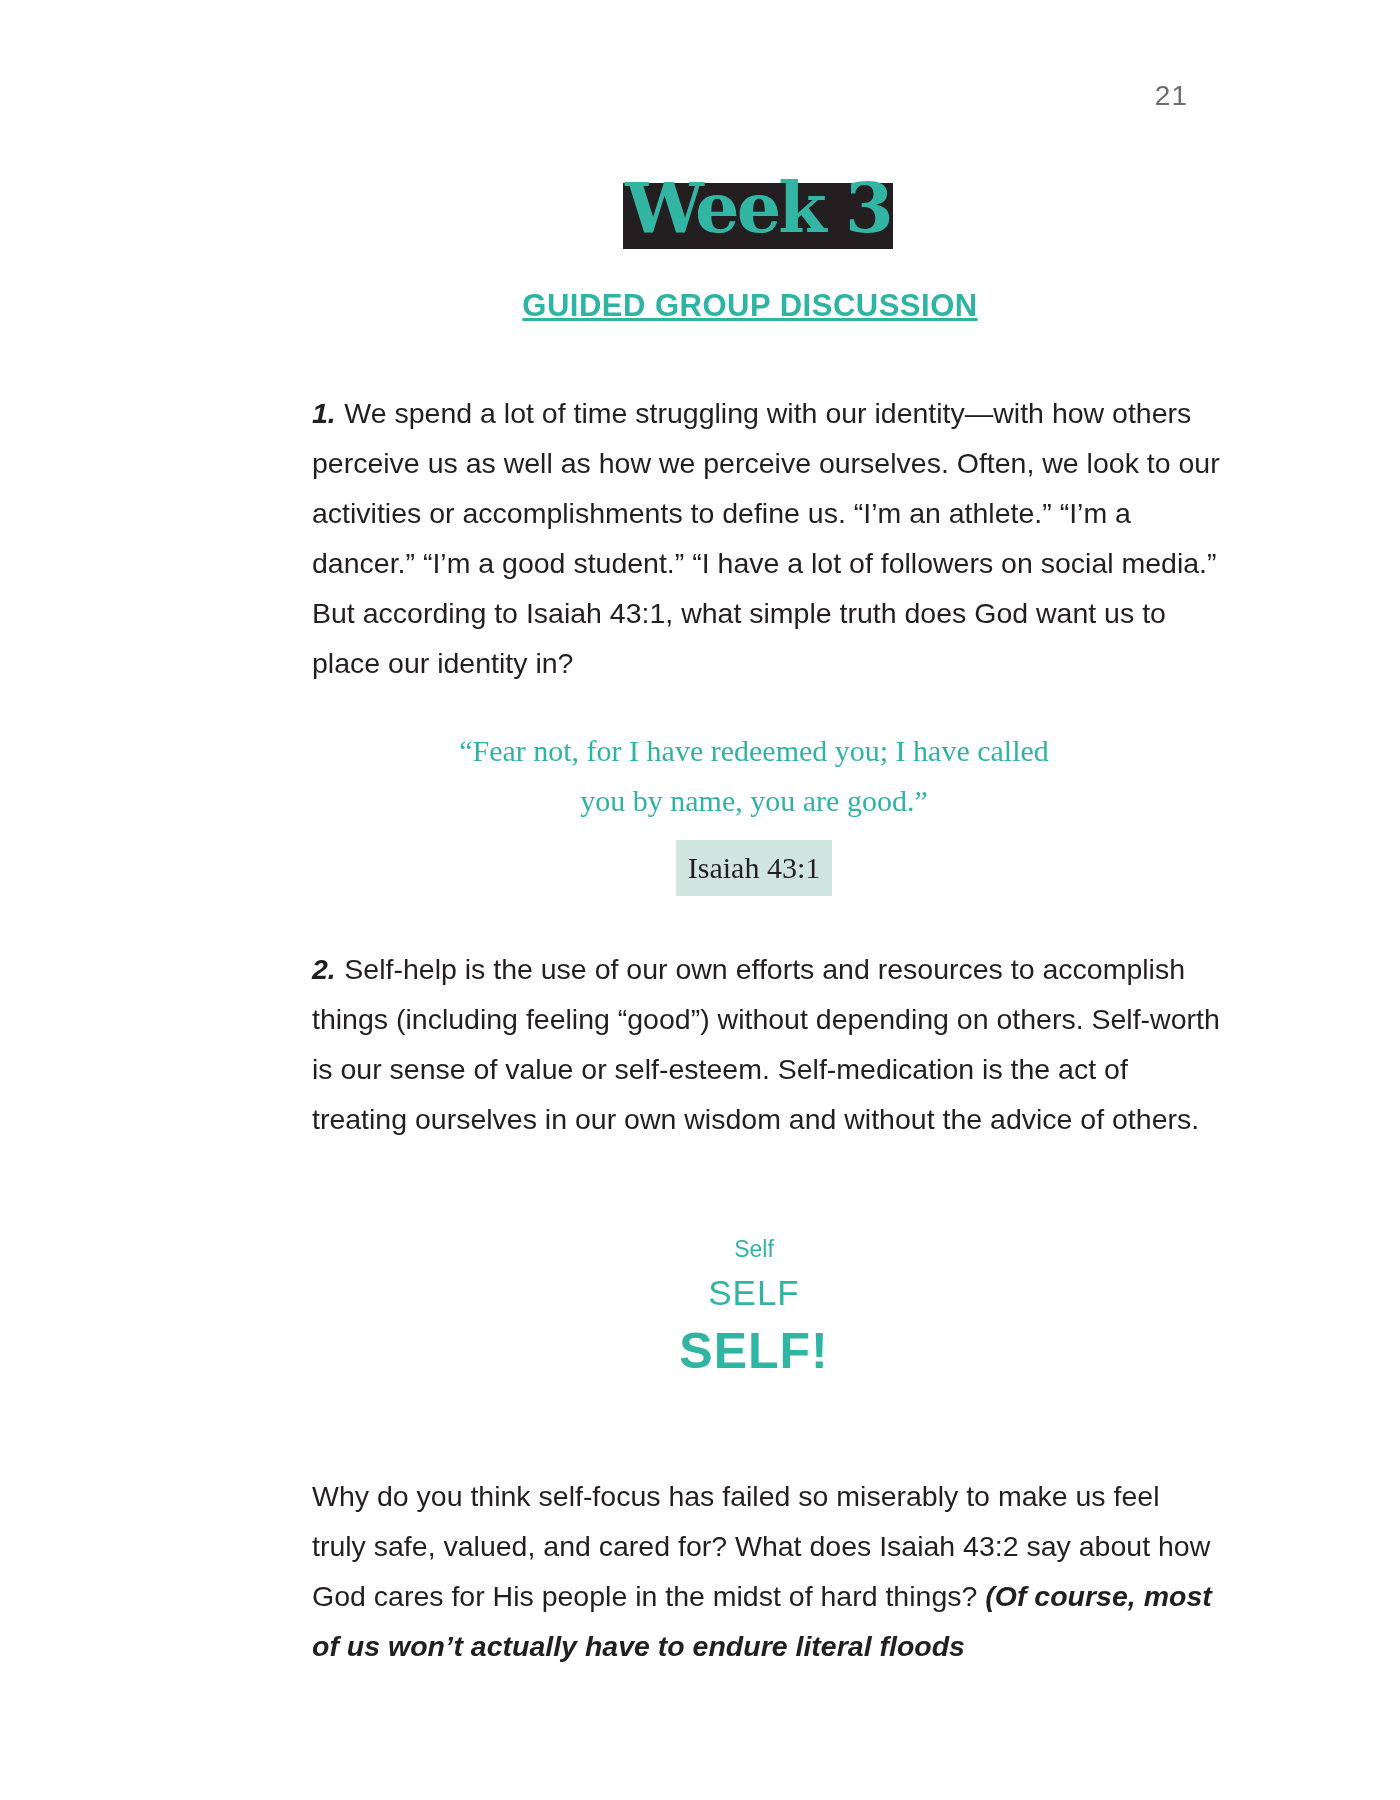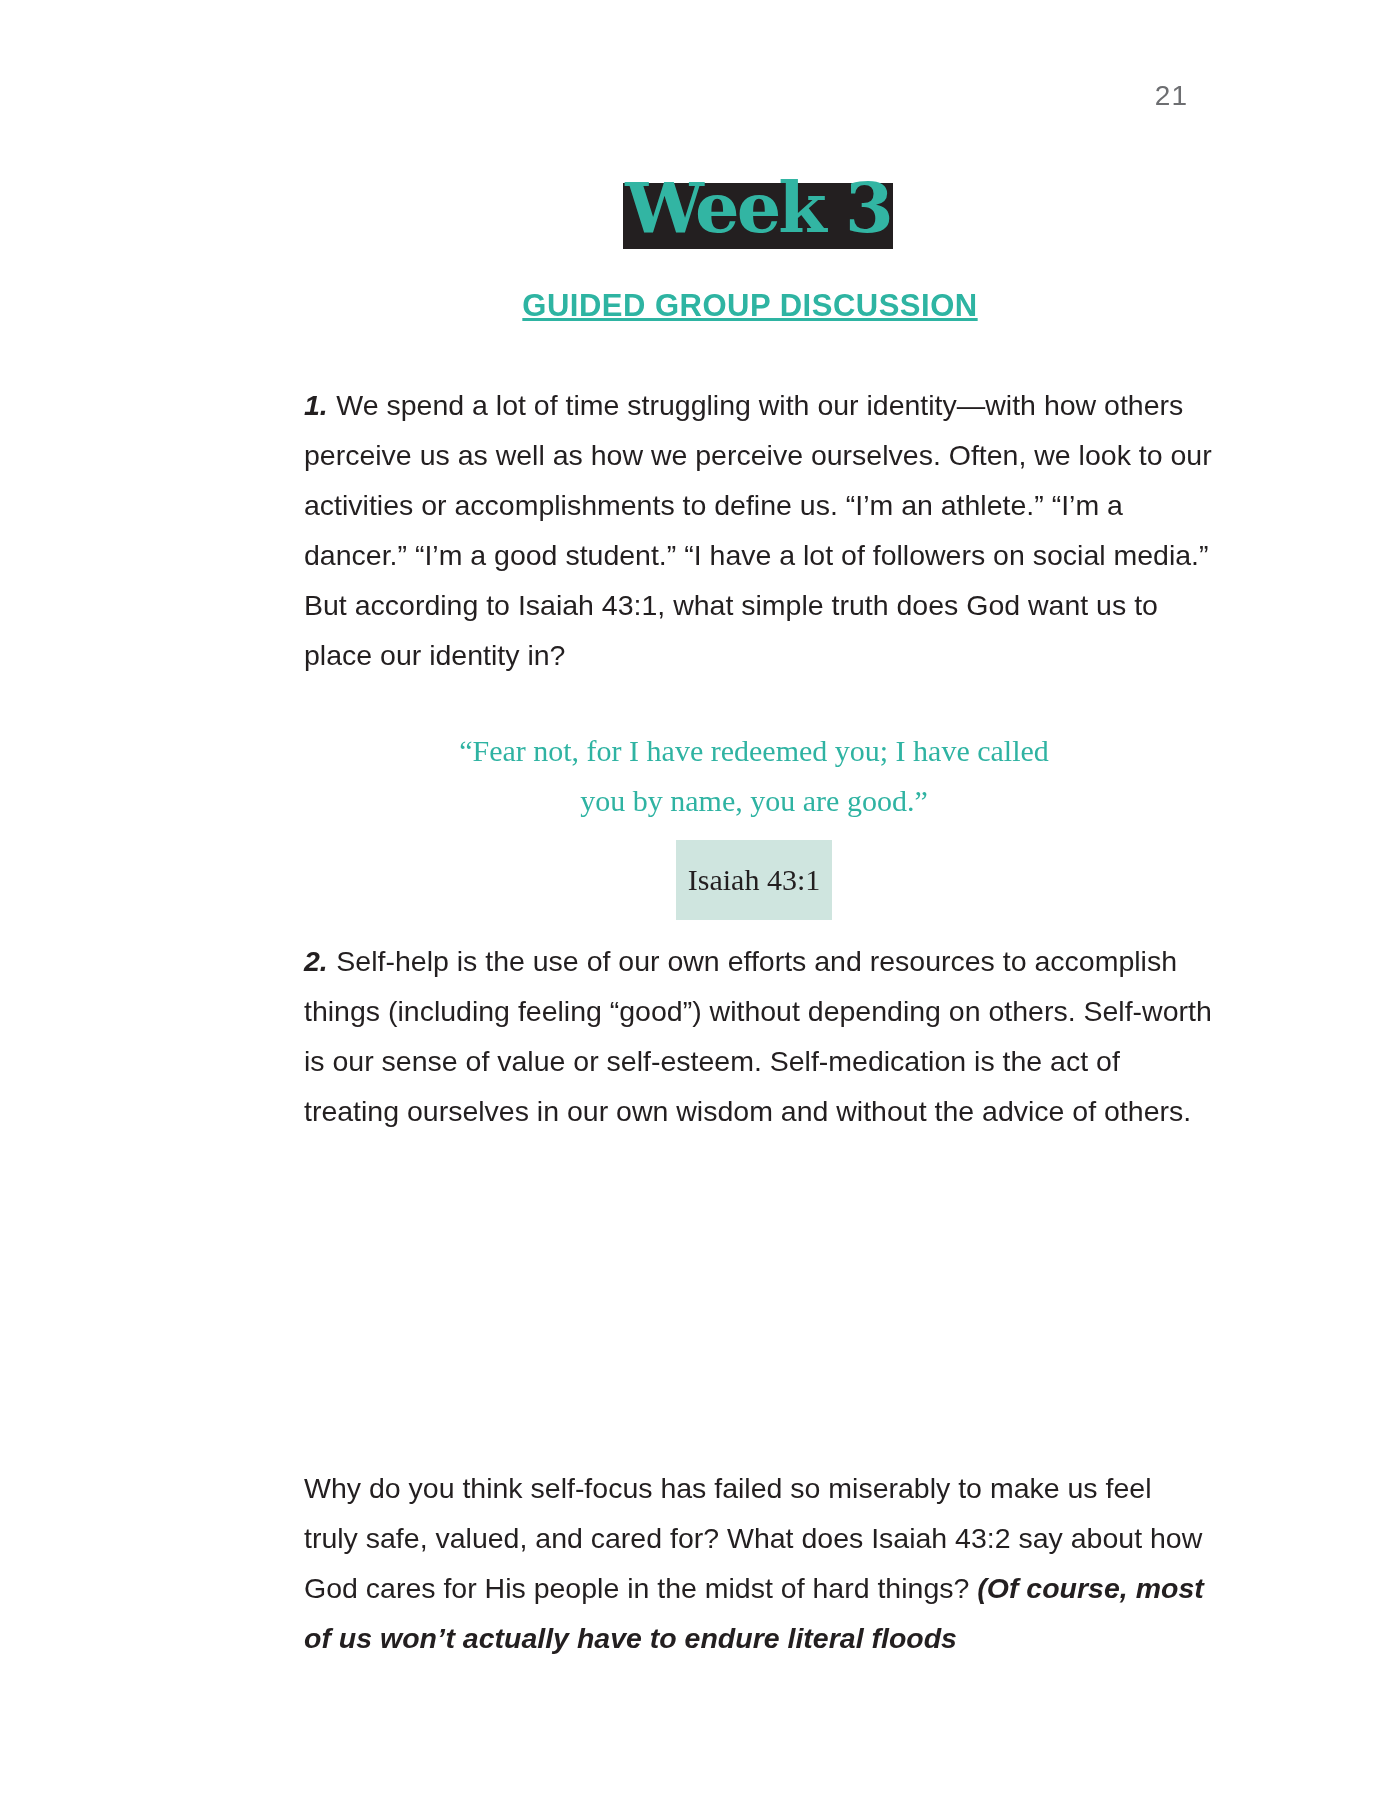--- a/index.html
+++ b/index.html
@@ -64,21 +64,21 @@
     letter-spacing: 0.5px;
     color: #2eb4a2;
     text-decoration: underline;
   }
 
   
   .body-para {
     position: absolute;
     left: 300px;
     width: 908px;
-    margin: 4px;
+    margin: 12px;
     font-size: 28.5px;
     line-height: 50px;
     font-weight: 300;
     color: #231f20;
     text-align: left;
   }
   .para-1 { top: 376px; }
   .para-2 { top: 932px; }
   .para-3 { top: 1459px; }
   .q-label {
@@ -109,21 +109,21 @@
   .verse-ref-row {
     margin-top: 14px;
     line-height: 44px;
   }
   .verse-ref {
     display: inline-block;
     font-size: 30px;
     font-weight: 400;
     color: #231f20;
     background: #cfe5df;
-    padding: 18px 12px;
+    padding: 6px 12px;
   }
 
   
   .self-stack {
     position: absolute;
     left: 300px;
     top: 1232px;
     width: 908px;
     text-align: center;
     color: #30b5a2;
@@ -150,16 +150,21 @@
   <div class="verse-block">
     <div class="verse-line">“Fear not, for I have redeemed you; I have called</div>
     <div class="verse-line">you by name, you are good.”</div>
     <div class="verse-ref-row">
       <span class="verse-ref">Isaiah 43:1</span>
     </div>
   </div>
 
   <p class="body-para para-2"><span class="q-label">2.</span><span>Self-help is the use of our own efforts and resources to accomplish things (including feeling “good”) without depending on others. Self-worth is our sense of value or self-esteem. Self-medication is the act of treating ourselves in our own wisdom and without the advice of others.</span></p>
 
+  <div class="self-stack">
+    <div class="self-small">Self</div>
+    <div class="self-medium">SELF</div>
+    <div class="self-large">SELF!</div>
+  </div>
 
   <p class="body-para para-3"><span>Why do you think self-focus has failed so miserably to make us feel truly safe, valued, and cared for? What does Isaiah 43:2 say about how God cares for His people in the midst of hard things? </span><span class="bold-italic">(Of course, most of us won’t actually have to endure literal floods</span></p>
 
 </div>
 
 </body></html>

